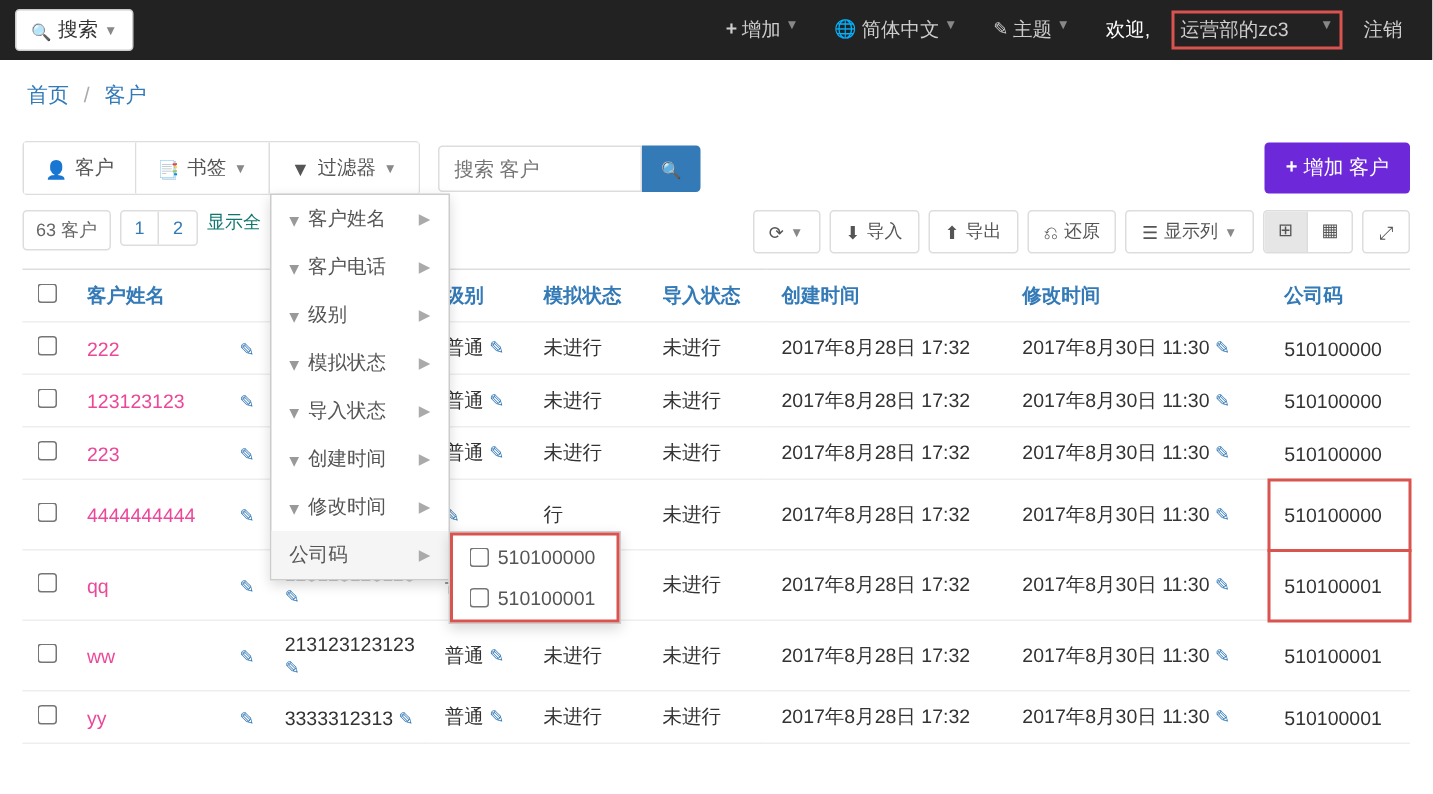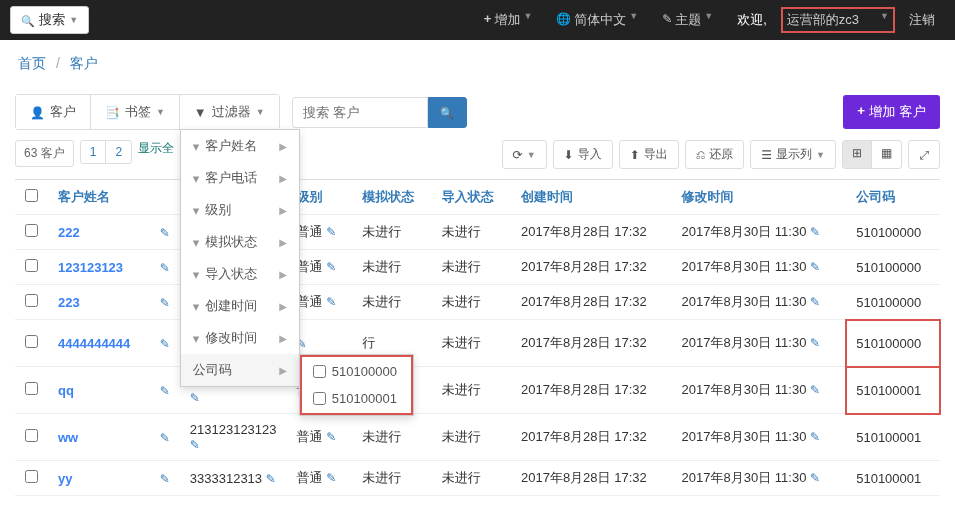--- a/index.html
+++ b/index.html
@@ -30,21 +30,21 @@
 .subbar-right { margin-left: auto; display: flex; gap: 6px; }
 .btn-sm { border: 1px solid #ddd; background: #fff; padding: 5px 10px; border-radius: 3px; cursor: pointer; color: #555; display: flex; align-items: center; gap: 4px; font-size: 12px; }
 .btn-group-sm { display: flex; border: 1px solid #ddd; border-radius: 3px; overflow: hidden; }
 .btn-group-sm > div { padding: 5px 9px; border-right: 1px solid #ddd; cursor: pointer; color: #555; }
 .btn-group-sm > div:last-child { border-right: none; }
 .btn-group-sm .active { background: #e6e6e6; }
 table { width: calc(100% - 30px); margin: 4px 15px; border-collapse: collapse; border-top: 1px solid #ddd; }
 th, td { border-bottom: 1px solid #eee; padding: 8px 10px; text-align: left; font-weight: normal; font-size: 13px; }
 th { color: #337ab7; font-weight: bold; background: #fff; }
 th.ck, td.ck { width: 22px; text-align: center; }
-td.link { color: #3b82f6; font-weight: bold; }
+td.link { color: #ec4899; }
 .edit-ic { color: #337ab7; cursor: pointer; font-size: 12px; }
 .dropdown { position: absolute; top: 100%; left: 0; background: #fff; border: 1px solid #ccc; min-width: 120px; box-shadow: 0 3px 8px rgba(0,0,0,0.15); z-index: 10; }
 .dd-item { padding: 7px 12px; display: flex; align-items: center; gap: 6px; cursor: pointer; color: #555; font-size: 13px; position: relative; }
 .dd-item .chev { margin-left: auto; color: #aaa; font-size: 10px; }
 .dd-item.active { background: #f5f5f5; }
 .submenu { position: absolute; left: 100%; top: 0; background: #fff; border: 1px solid #ccc; min-width: 115px; box-shadow: 0 3px 8px rgba(0,0,0,0.15); }
 .sm-item { padding: 6px 10px; display: flex; align-items: center; gap: 6px; cursor: pointer; font-size: 13px; }
 .sm-item.sel { background: #337ab7; color: #fff; }
 .sm-item input { margin: 0; }
 .hl-red { border: 2px solid #d9534f; }

